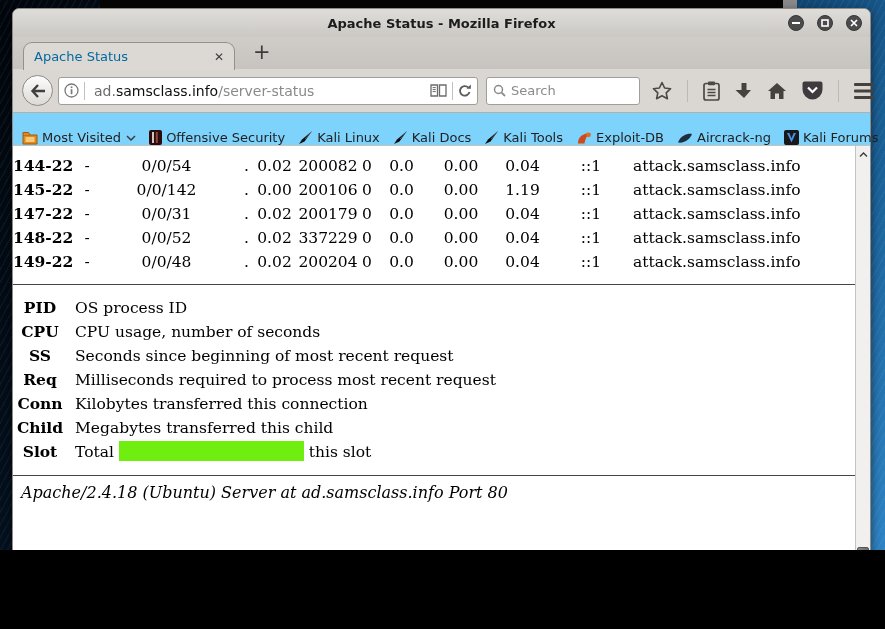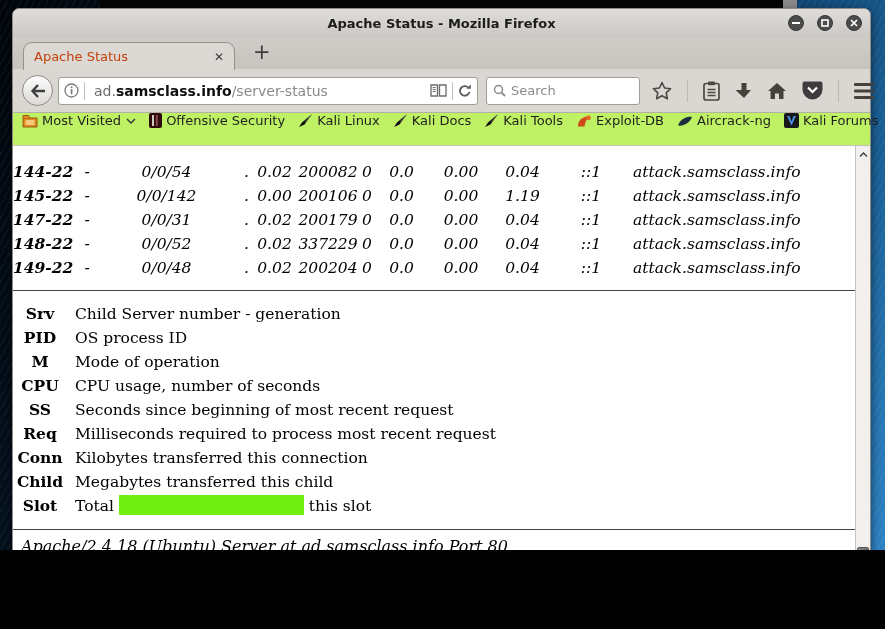--- a/index.html
+++ b/index.html
@@ -25,58 +25,58 @@
   .title-text { font-size:13px; font-weight:bold; color:#1c1c1c; }
   .win-controls { position:absolute; right:8px; top:6px; display:flex; gap:13px; }
   .win-btn { width:16px; height:16px; border-radius:50%; background:#4b4b4b; border:1px solid #383838;
     display:flex; align-items:center; justify-content:center; }
 
   
   .tabbar { position:relative; height:32px; background:linear-gradient(#d0cdc9,#c7c4bf); }
   .tab { position:absolute; left:10px; top:5px; width:212px; height:28px; background:#dcd9d5;
     border:1px solid #94918c; border-bottom:none; border-radius:9px 9px 0 0;
     display:flex; align-items:center; padding:0 10px; }
-  .tab-title { font-size:13px; color:#c2410c; flex:1; }
+  .tab-title { font-size:13px; color:#0369a1; flex:1; }
   .tab-close { font-size:12px; font-weight:bold; color:#3c3c3c; line-height:1; }
   .newtab-btn { position:absolute; left:234px; top:3px; font-size:21px; color:#3c3c3c; padding:0 6px; }
 
   
   .navbar { height:44px; background:#dad7d3; border-bottom:1px solid #b3b0ab;
     display:flex; align-items:center; padding:0 9px; }
   .back-btn { width:31px; height:31px; border-radius:50%; border:1px solid #8f8c88; flex:none;
     background:linear-gradient(#fdfdfd,#dcd9d5); display:flex; align-items:center; justify-content:center; }
   .urlbar { width:420px; height:28px; margin-left:5px; background:#fff; border:1px solid #a19e99;
     border-radius:3px; display:flex; align-items:center; padding:0 5px; flex:none; }
   .url-text { flex:1; font-size:14px; white-space:nowrap; overflow:hidden; margin-left:4px; }
   .url-prefix { color:#6b6b6b; }
-  .url-domain { color:#0f0f0f; font-weight:700; }
+  .url-domain { color:#0f0f0f; font-weight:400; }
   .url-path { color:#8a8a8a; }
   .field-sep { width:1px; height:18px; background:#c4c1bc; margin:0 5px; flex:none; }
   .searchbar { width:154px; height:28px; margin-left:8px; background:#fff; border:1px solid #a19e99;
     border-radius:3px; display:flex; align-items:center; padding:0 6px; flex:none; }
   .search-input { border:none; outline:none; width:100%; font-size:13px; color:#444; background:transparent;
     font-family:"DejaVu Sans",sans-serif; margin-left:5px; }
   .search-input::placeholder { color:#8b8b8b; }
   .nav-icons { display:flex; align-items:center; margin-left:12px; gap:15px; }
   .nav-sep { width:1px; height:22px; background:#bcb9b4; }
   .icon-btn { display:flex; align-items:center; justify-content:center; }
 
   
-  .bookmarksbar { height:33px; background:#bef264; border-bottom:1px solid #c6c3bf;
-    display:flex; align-items:flex-start; padding:0 9px; font-size:13px; color:#1f1f1f; }
+  .bookmarksbar { height:33px; background:#7dd3fc; border-bottom:1px solid #c6c3bf;
+    display:flex; align-items:flex-end; padding:0 9px; font-size:13px; color:#1f1f1f; }
   .bm-item { display:flex; align-items:center; gap:4px; margin-right:13px; white-space:nowrap; }
   .bm-icon { display:flex; align-items:center; }
   .bm-chev { display:flex; align-items:center; margin-left:1px; }
 
   
   .content { position:relative; height:469px; background:#fff; overflow:hidden; }
   .page { position:absolute; left:0; top:0; width:844px; height:454px; overflow:hidden;
     background:#fff; font-family:"DejaVu Serif", serif; font-size:15.5px; color:#000; }
 
-  table.status { border-collapse:collapse; table-layout:fixed; width:850px; margin-top:14px;font-style:italic; }
+  table.status { border-collapse:collapse; table-layout:fixed; width:850px; margin-top:8px; }
   table.status td { line-height:24px; white-space:nowrap; overflow:hidden; padding:0; }
   td.c-srv   { padding-left:9px; font-weight:bold; }
   td.c-pid, td.c-acc, td.c-m, td.c-client { text-align:center; }
   td.c-cpu, td.c-ss, td.c-conn, td.c-child, td.c-slot { text-align:center; }
   td.c-req   { padding-left:3px; }
   td.c-vhost { padding-left:76px; }
 
   hr.rule1 { border:none; border-top:1px solid #454545; margin:10px 0 11px 0; }
   hr.rule2 { border:none; border-top:1px solid #454545; margin:11px 0 6px 0; }
 
@@ -392,23 +392,21 @@
                 <td class="c-conn">0.0</td>
                 <td class="c-child">0.00</td>
                 <td class="c-slot">0.04</td>
                 <td class="c-client">::1</td>
                 <td class="c-vhost">attack.samsclass.info</td>
               </tr>
             </tbody>
         </table>
         <hr class="rule1">
         <div id="legend">
-            <div class="legend-row"><span class="term">Srv</span><span class="desc">Child Server number - generation</span></div>
             <div class="legend-row"><span class="term">PID</span><span class="desc">OS process ID</span></div>
-            <div class="legend-row"><span class="term">M</span><span class="desc">Mode of operation</span></div>
             <div class="legend-row"><span class="term">CPU</span><span class="desc">CPU usage, number of seconds</span></div>
             <div class="legend-row"><span class="term">SS</span><span class="desc">Seconds since beginning of most recent request</span></div>
             <div class="legend-row"><span class="term">Req</span><span class="desc">Milliseconds required to process most recent request</span></div>
             <div class="legend-row"><span class="term">Conn</span><span class="desc">Kilobytes transferred this connection</span></div>
             <div class="legend-row"><span class="term">Child</span><span class="desc">Megabytes transferred this child</span></div>
             <div class="legend-row"><span class="term">Slot</span><span class="desc">Total <span class="greenbox" style="background: rgb(112, 238, 16);"></span> this slot</span></div>
           </div>
         <hr class="rule2">
         <address class="server-sig">Apache/2.4.18 (Ubuntu) Server at ad.samsclass.info Port 80</address>
       </div>

